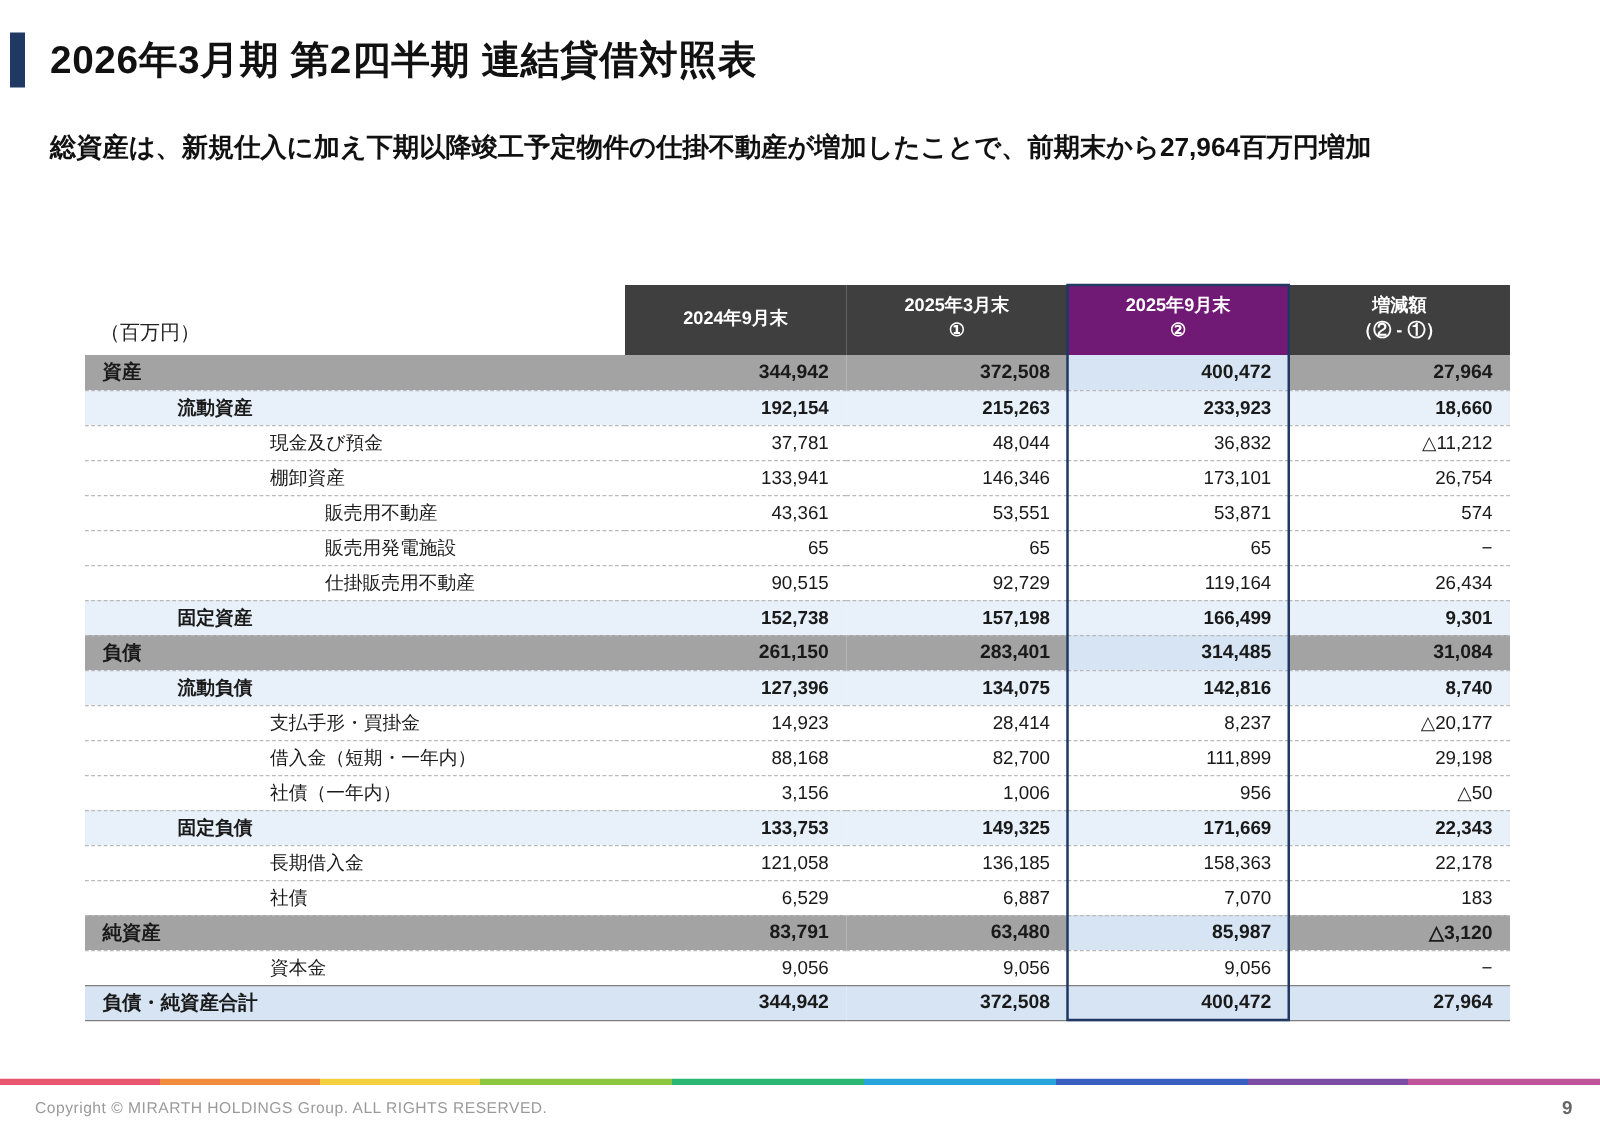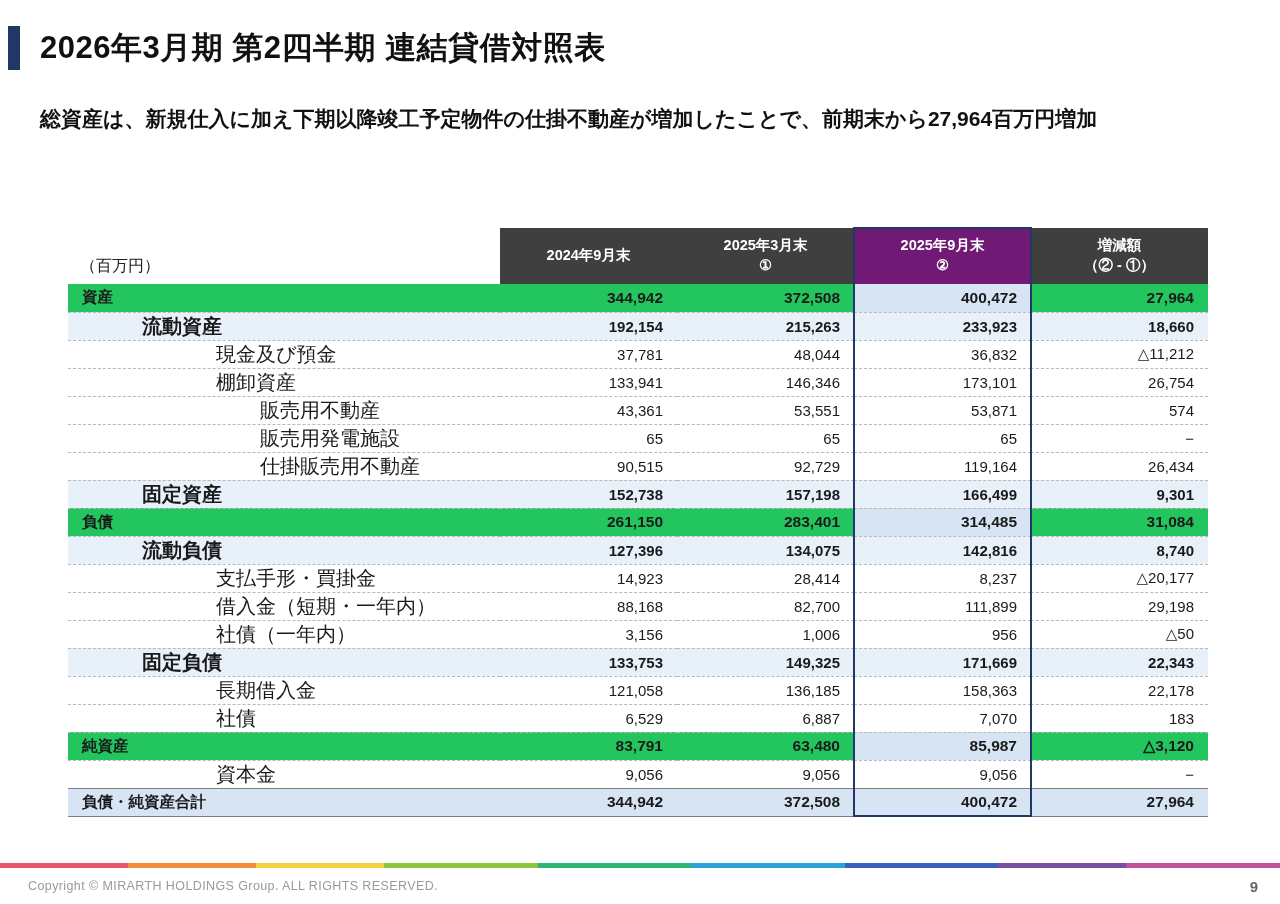--- a/index.html
+++ b/index.html
@@ -90,25 +90,25 @@
     height: 28px;
     font-size: 15px;
     padding: 0 14px 0 0;
     border-bottom: 1px dashed #b9b9b9;
     text-align: right;
     white-space: nowrap;
   }
   tbody td.label {
     text-align: left;
     padding: 0 0 0 0;
-    font-size: 20px;
-  }
-
-  
-  tr.lvl0 td { background: #22c55e; font-weight: bold; font-size: 15.5px; }
+    font-size: 15px;
+  }
+
+  
+  tr.lvl0 td { background: #a3a3a3; font-weight: bold; font-size: 15.5px; }
   tr.lvl1 td { background: #e8f1fa; font-weight: bold; }
   tr.lvl2 td { background: #ffffff; }
   tr.total td {
     background: #d6e4f3; font-weight: bold; font-size: 15.5px;
     border-top: 1px solid #7f7f7f;
     border-bottom: 1px solid #7f7f7f;
   }
   tr.lvl0 td.label { padding-left: 14px; }
   tr.lvl1 td.label { padding-left: 74px; }
   tr.lvl2 td.label { padding-left: 148px; }

